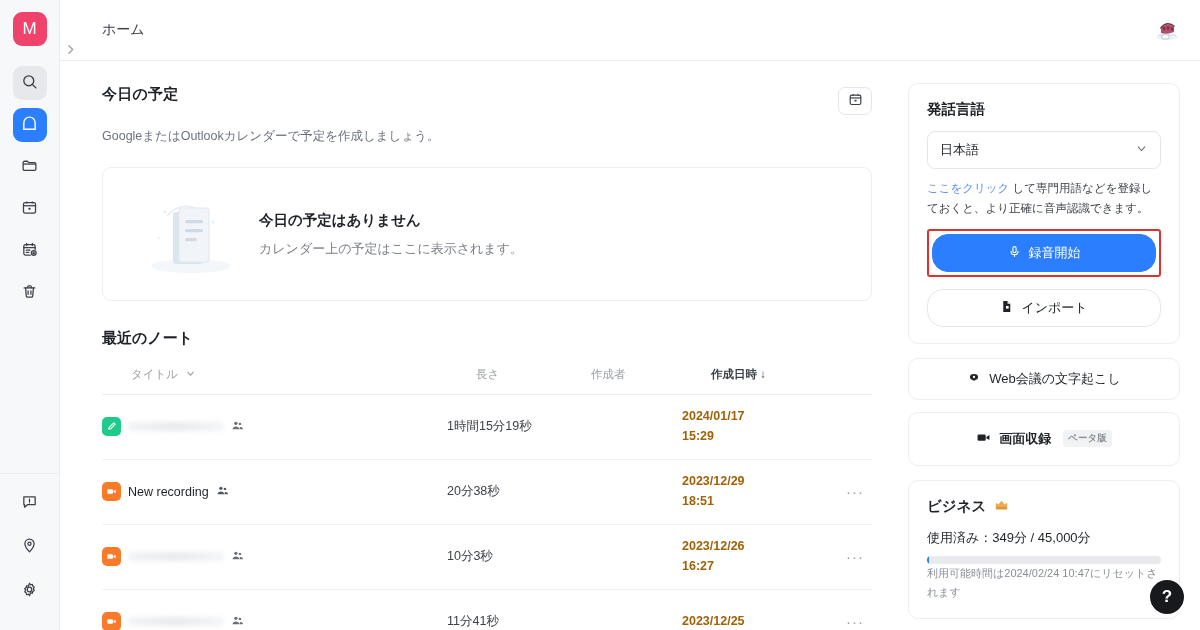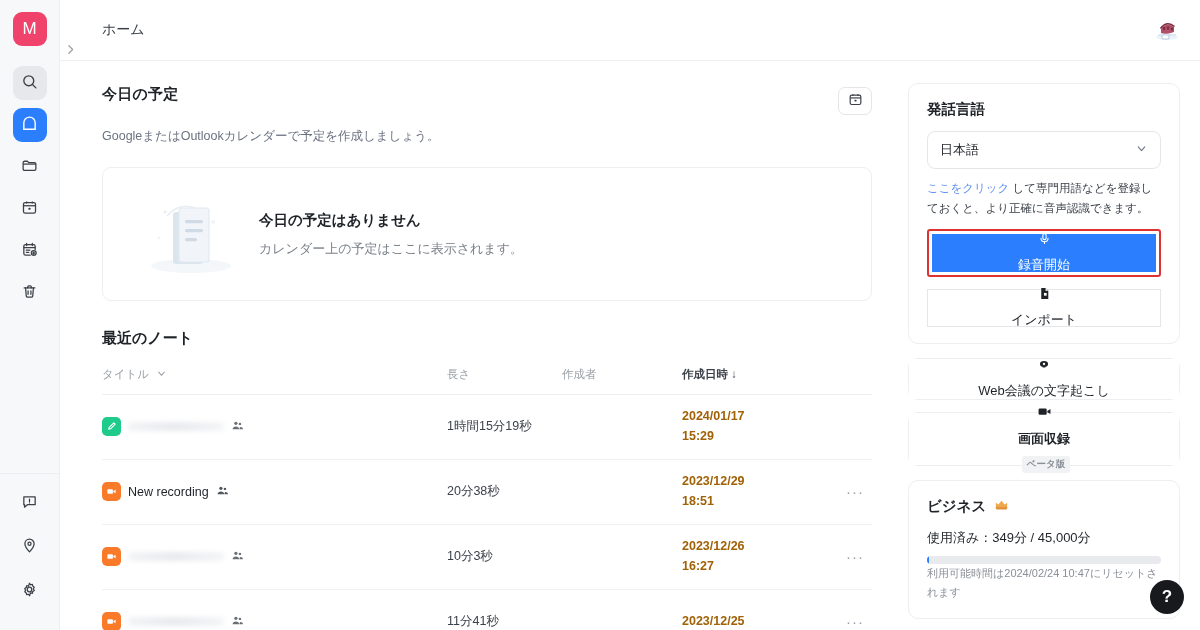--- a/index.html
+++ b/index.html
@@ -106,21 +106,21 @@
     display: flex; align-items: center;
     height: 65px; border-bottom: 1px solid #f0f1f3;
     font-size: 12.5px; color: #3c4149;
   }
   .c-title { flex: 0 0 345px; display: flex; align-items: center; gap: 7px; min-width: 0; }
   .c-len   { flex: 0 0 115px; }
   .c-auth  { flex: 0 0 120px; }
   .c-date  { flex: 1 1 auto; color: #a16207; line-height: 1.55; font-weight: bold; }
   .c-menu  { flex: 0 0 34px; text-align: center; color: #9aa0a6; font-size: 15px; letter-spacing: 1px; }
   .thead .c-date { color: #3c4149; font-weight: 700; }
-  .thead .c-title { color: #9aa0a6; }
+  .thead .c-title { color: #9aa0a6; margin-left: 29px; }
 
   .note-ic {
     width: 19px; height: 19px; border-radius: 5px; flex: 0 0 19px;
     display: flex; align-items: center; justify-content: center;
     color: #fff;
   }
   .note-ic.green { background: #1ecb8b; }
   .note-ic.orange { background: #f97a29; }
   .note-name { font-size: 12.5px; color: #1f2328; white-space: nowrap; }
   .note-name.redacted {
@@ -152,23 +152,23 @@
     border: 1px solid #e4e6ea; border-radius: 8px;
     display: flex; align-items: center; padding: 0 12px;
     font-size: 13px; color: #1f2328; background: #fff;
   }
   .select-val { flex: 1 1 auto; }
   .hint { font-size: 11.5px; color: #3c4149; line-height: 1.72; margin-top: 10px; }
   .hint a { color: #5b8def; text-decoration: none; }
 
   .btn-stack { margin-top: 12px; display: flex; flex-direction: column; gap: 12px; }
   .btn {
-    height: 38px; border-radius: 0; border: 1px solid #e4e6ea;
+    height: 38px; border-radius: 16px; border: 1px solid #e4e6ea;
     background: #ffffff; display: flex; align-items: center; justify-content: center;
-    gap: 8px; font-size: 13px; color: #1f2328; flex-direction: column;
+    gap: 8px; font-size: 13px; color: #1f2328;
   }
   .btn.primary { background: #2b7fff; border-color: #2b7fff; color: #ffffff; }
   .btn-group-record {
     border: 2px solid #e03131; border-radius: 3px; padding: 3px;
     margin-top: 10px;
   }
   .btn-group-record .btn.primary { height: 38px; }
   .beta {
     font-size: 9.5px; color: #8a9099; background: #f1f2f4;
     border-radius: 3px; padding: 2px 5px; margin-left: 4px;

